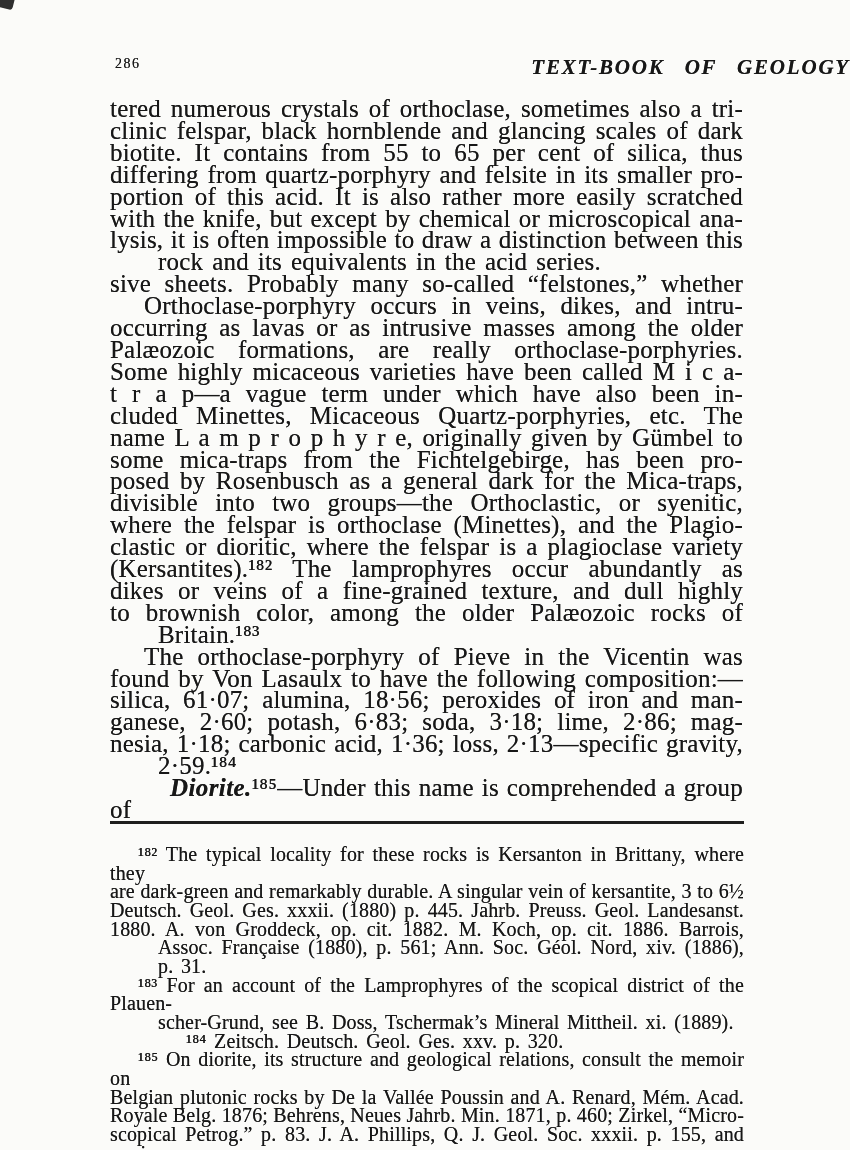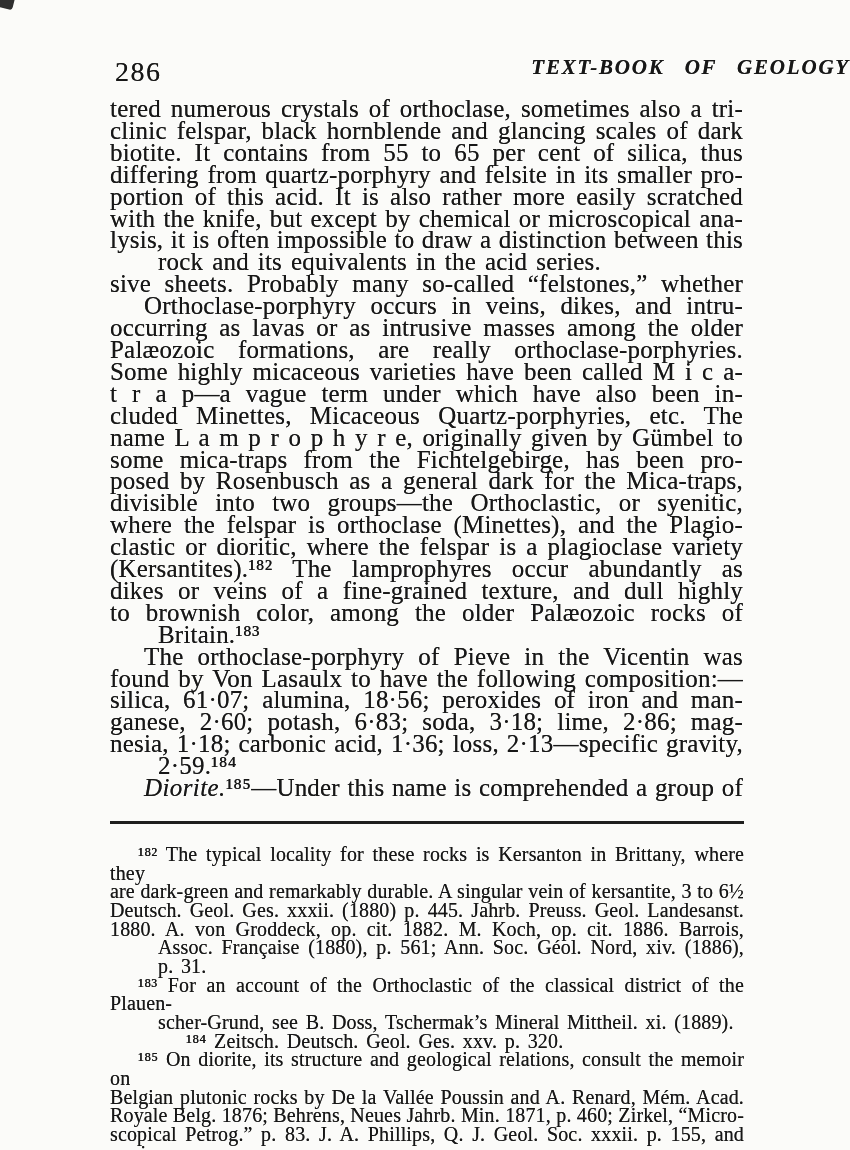--- a/index.html
+++ b/index.html
@@ -16,40 +16,40 @@
   
   .scan-speck {
     position: absolute; top: -6px; left: -6px;
     width: 20px; height: 14px;
     background: #2e2e2e; transform: rotate(14deg); border-radius: 3px;
   }
 
   
   .page-num {
     position: absolute; top: 56px; left: 115px;
-    font-size: 28px; letter-spacing: 1.5px;
+    font-size: 14px; letter-spacing: 1.5px;
   }
   .running-title {
     position: absolute; top: 55px; left: 0; width: 100%;
     text-align: right;
     font-size: 21px; font-weight: bold; font-style: italic;
     letter-spacing: 1.8px; word-spacing: 13px;
   }
 
   
   .body-text {
     position: absolute; top: 98px; left: 110px; width: 633px;
     font-size: 25px; line-height: 21.9px;
     letter-spacing: 0.2px;
   }
   .ln { text-align: justify; text-align-last: justify; }
   .ln.f { text-indent: 34px; }
   .ln.e { text-align-last: left; word-spacing: 2.5px; margin-left: 48px; }
 
-  .diorite-term { font-weight: normal; font-style: italic; letter-spacing: 0.4px; }
+  .diorite-term { font-weight: bold; font-style: italic; letter-spacing: 0.4px; margin-left: 26px; }
 
   
   .fn-rule {
     position: absolute; top: 821px; left: 110px; width: 634px; height: 2.5px;
     background: #1e1e1e;
   }
 
   
   .footnotes {
     position: absolute; top: 845px; left: 110px; width: 634px;
@@ -122,21 +122,21 @@
 
   <div class="fn">
     <div class="ln f">¹⁸² The typical locality for these rocks is Kersanton in Brittany, where they</div>
     <div class="ln">are dark-green and remarkably durable.  A singular vein of kersantite, 3 to 6½</div>
     <div class="ln">Deutsch. Geol. Ges. xxxii. (1880) p. 445.  Jahrb. Preuss. Geol. Landesanst.</div>
     <div class="ln">1880.  A. von Groddeck, op. cit. 1882.  M. Koch, op. cit. 1886.  Barrois,</div>
     <div class="ln e">Assoc. Française (1880), p. 561; Ann. Soc. Géol. Nord, xiv. (1886), p. 31.</div>
   </div>
 
   <div class="fn">
-    <div class="ln f">¹⁸³ For an account of the Orthoclastic of the classical district of the Plauen-</div>
+    <div class="ln f">¹⁸³ For an account of the Lamprophyres of the scopical district of the Plauen-</div>
     <div class="ln e">scher-Grund, see B. Doss, Tschermak’s Mineral Mittheil. xi. (1889).</div>
   </div>
 
   <div class="fn">
     <div class="ln f e">¹⁸⁴ Zeitsch. Deutsch. Geol. Ges. xxv. p. 320.</div>
   </div>
 
   <div class="fn">
     <div class="ln f">¹⁸⁵ On diorite, its structure and geological relations, consult the memoir on</div>
     <div class="ln">Belgian plutonic rocks by De la Vallée Poussin and A. Renard, Mém. Acad.</div>

